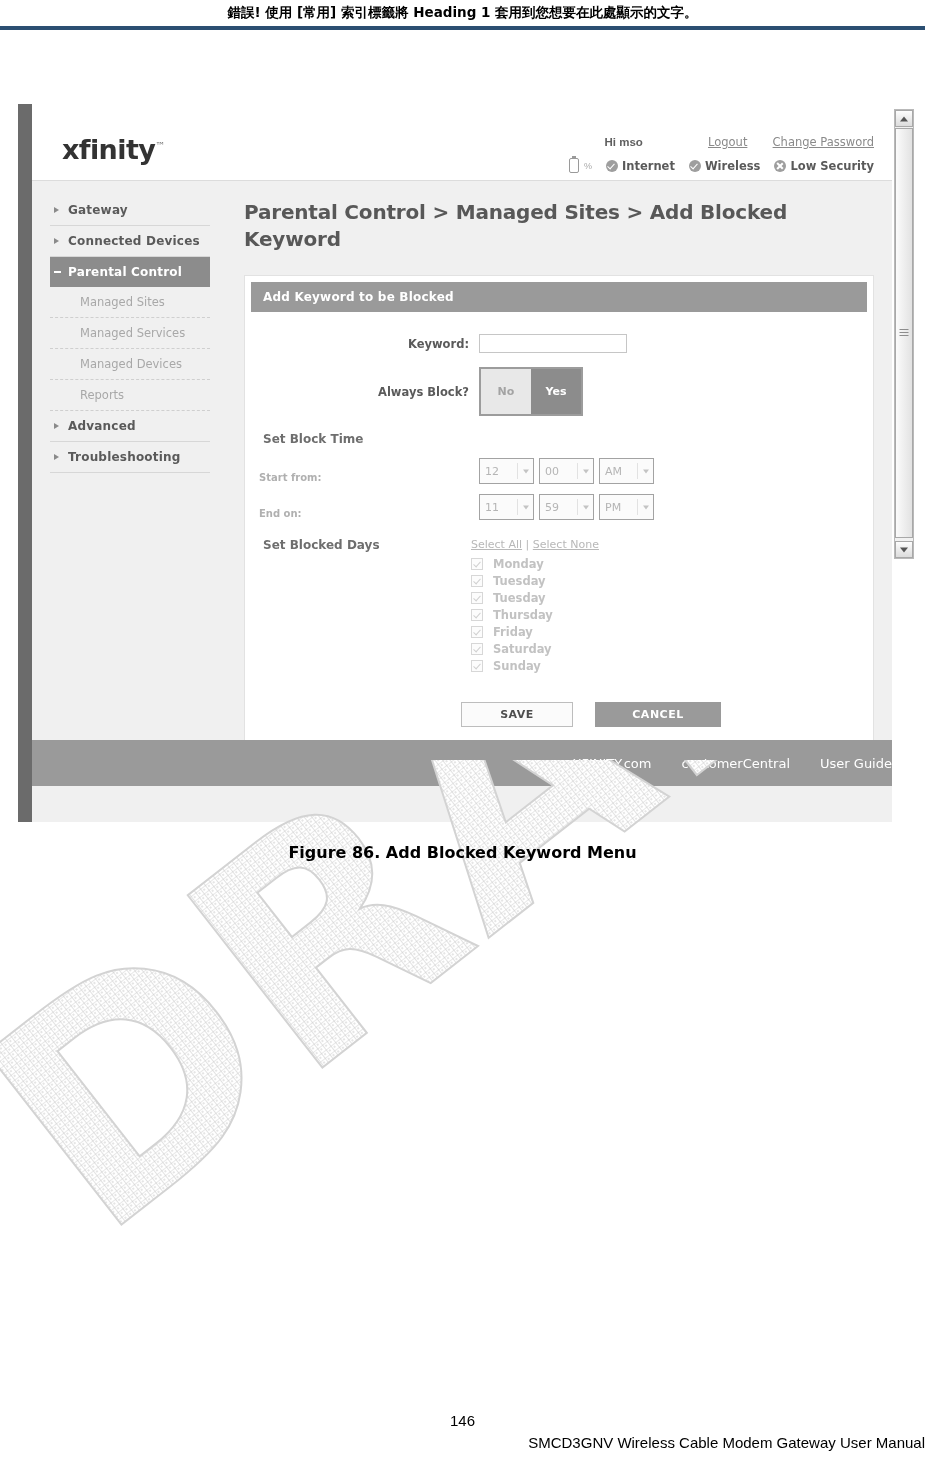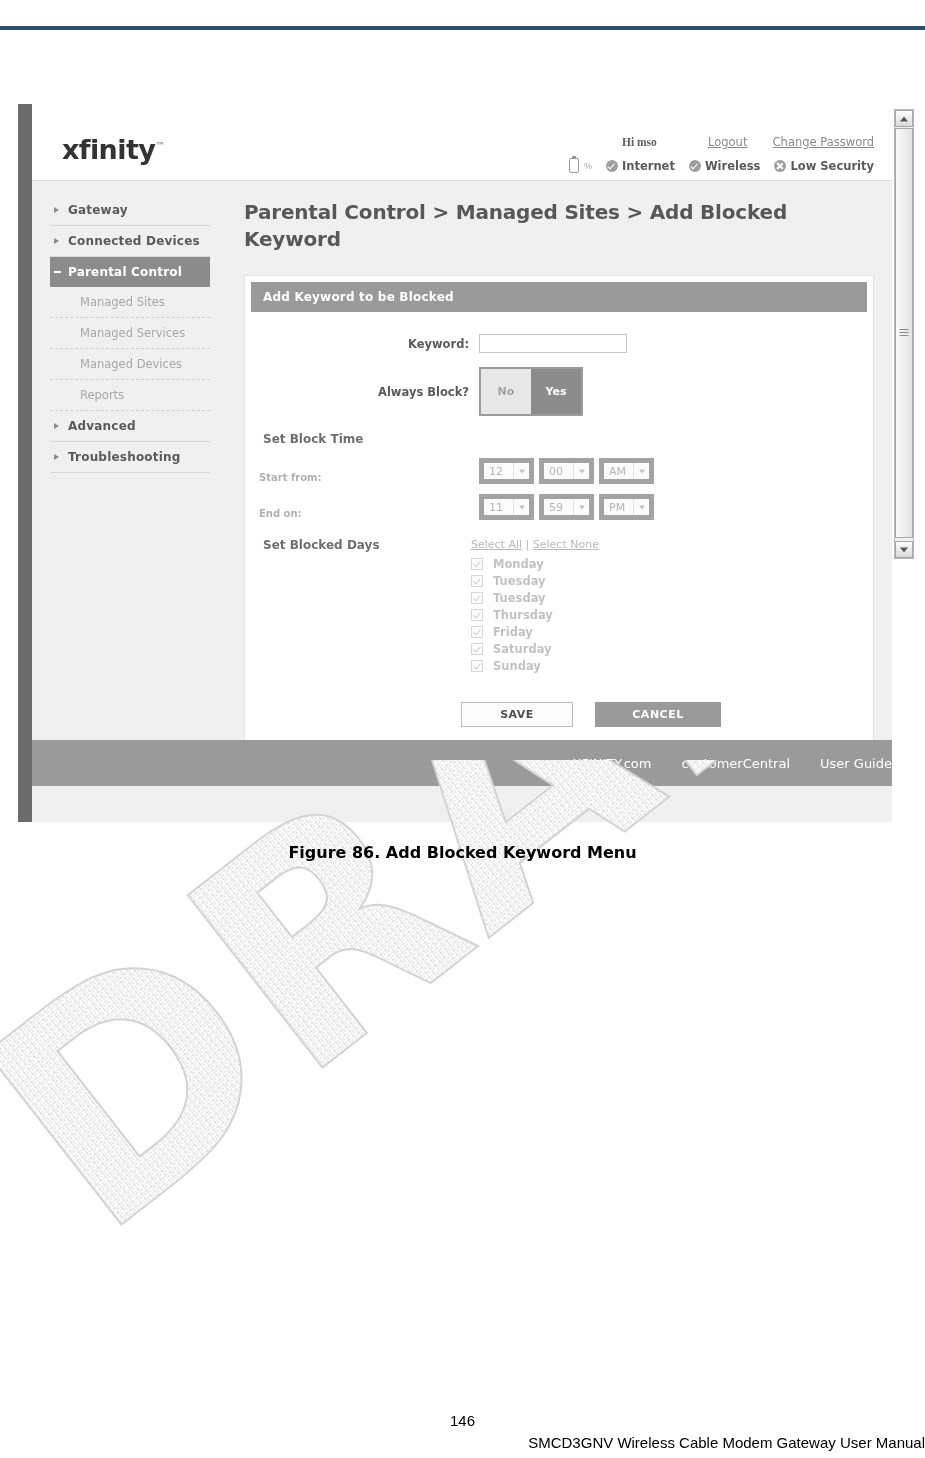--- a/index.html
+++ b/index.html
@@ -165,22 +165,22 @@
     position: absolute;
     right: 18px;
     top: 31px;
     font-size: 11.5px;
     color: #6b6b6b;
     white-space: nowrap;
   }
   .header-links .greet {
     font-weight: bold;
     color: #5f5f5f;
-    margin-right: 26px;
-    font-family: Liberation Serif, serif;
+    margin-right: 40px;
+    font-family: Liberation Sans, sans-serif;
   }
   .header-links a {
     color: #8a8a8a;
     text-decoration: underline;
     margin-left: 22px;
     font-family: "DejaVu Sans", sans-serif;
   }
   .status-row {
     position: absolute;
     right: 18px;
@@ -424,25 +424,26 @@
     padding-right: 10px;
     font-size: 10px;
     font-weight: bold;
     color: #b0b0b0;
     font-family: "DejaVu Sans", sans-serif;
     margin-top: 12px;
   }
   .sel {
     display: inline-flex;
     align-items: center;
-    border: 5px solid #a3a3a3;
+    border: 1px solid #a3a3a3;
     background: #fbfbfb;
     height: 26px;
     margin-right: 5px;
     box-sizing: border-box;
+    gap: 8px;
   }
   .sel-val {
     font-size: 11px;
     color: #b5b5b5;
     padding: 0 5px;
     min-width: 19px;
     text-align: left;
     font-family: "DejaVu Sans", sans-serif;
   }
   .sel-arrow {
@@ -587,20 +588,21 @@
     font-size: 15px;
     color: #000;
     z-index: 4;
     font-family: "Liberation Sans", sans-serif;
   }
 </style>
 </head>
 <body>
 
 <div class="doc-header">
+  <div class="doc-header-text">錯誤! 使用 [常用] 索引標籤將 Heading 1 套用到您想要在此處顯示的文字。</div>
   <div class="doc-header-rule"></div>
 </div>
 
 <div class="shot">
   <div class="shot-left-gutter"></div>
   <div class="shot-right-gutter"></div>
 
   <div class="shot-inner">
 
     <div class="ui-header">

